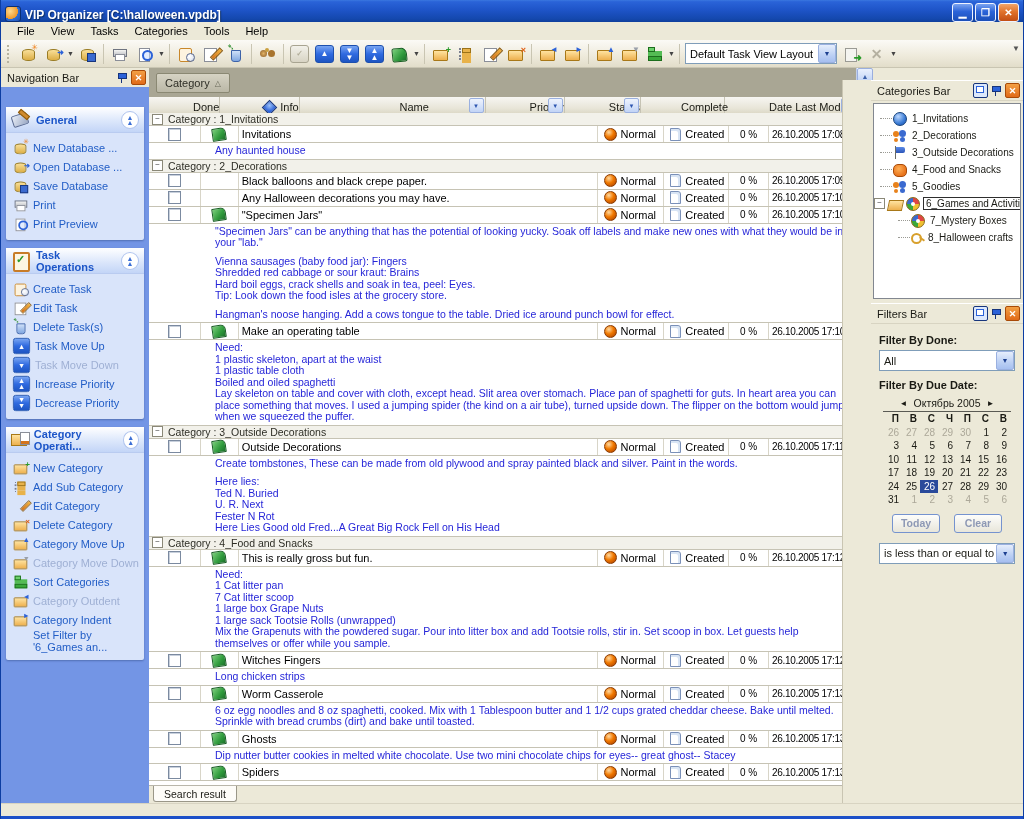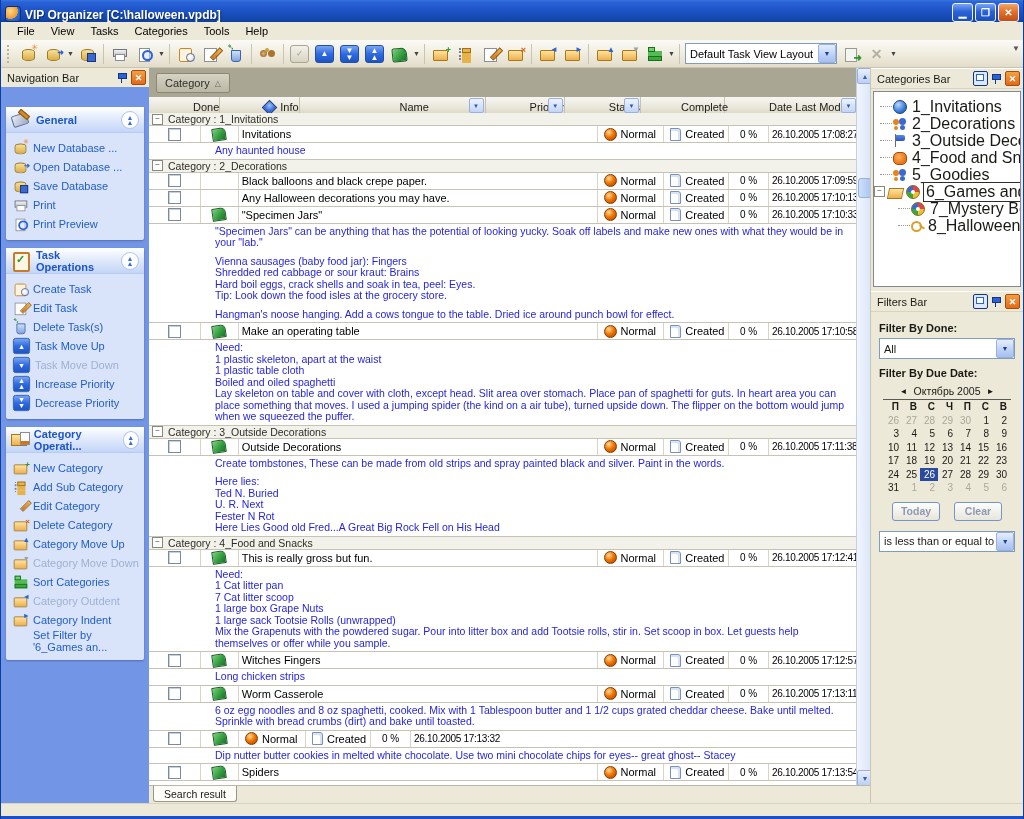--- a/index.html
+++ b/index.html
@@ -143,24 +143,24 @@
   .sbtn{position:absolute;left:0;width:14px;height:14px;border:1px solid #9aaede;border-radius:2px;
      background:linear-gradient(180deg,#e9f0fd,#bcd0f4);color:#3b5fa8;font-size:7px;display:flex;align-items:center;justify-content:center;}
   #sb-up{top:0;} #sb-dn{bottom:0;}
   #sb-thumb{position:absolute;left:1px;top:110px;width:12px;height:18px;border:1px solid #9aaede;border-radius:3px;
      background:linear-gradient(90deg,#cfe0fb,#a9c4f2);}
   
   #bottom-tabs{position:absolute;left:0;bottom:0;right:0;height:17px;background:#ece9d8;border-top:1px solid #b9b6aa;display:flex;align-items:flex-start;}
   #search-tab{margin-left:4px;height:15px;padding:0 10px;background:#fdfcf8;border:1px solid #9a9788;border-top:none;border-radius:0 0 3px 3px;
      font-size:10.5px;display:flex;align-items:center;color:#1a1a14;}
   
-  #rightbar{position:absolute;right:0;top:68px;width:152px;bottom:16px;background:#ece9d8;border-left:1px solid #c9c5b2;}
+  #rightbar{position:absolute;right:0;top:80px;width:152px;bottom:16px;background:#ece9d8;border-left:1px solid #c9c5b2;padding-left:28px;}
   #cat-header,#flt-header{border-top:1px solid #fff;}
   #tree-box{margin:2px 2px 4px 2px;height:188px;background:#fff;border:1px solid #828790;overflow:hidden;padding-top:6px;}
-  .tree-row{display:flex;align-items:center;height:17px;font-size:16px;color:#1a1a14;white-space:nowrap;}
+  .tree-row{display:flex;align-items:center;height:17px;font-size:10px;color:#1a1a14;white-space:nowrap;}
   .tree-row .tline{width:12px;height:1px;border-top:1px dotted #9a9a94;margin-left:6px;flex:none;}
   .tree-row.child .tline{margin-left:24px;}
   .tree-exp{width:9px;height:9px;border:1px solid #8a8878;background:#fff;font-size:8px;line-height:7px;text-align:center;color:#444;margin-right:2px;flex:none;}
   .tree-exp::before{content:"−";}
   .ti{width:14px;height:13px;position:relative;margin:0 3px 0 1px;flex:none;}
   .ti-globe{border-radius:50%;background:radial-gradient(circle at 35% 30%,#bcd8ff,#3a7bd5 60%,#1c4fae);border:1px solid #14417c;width:12px;height:12px;}
   .ti-people::before{content:"";position:absolute;left:0;top:2px;width:6px;height:6px;border-radius:50%;background:#e8821c;box-shadow:0 6px 0 -1px #e8821c;}
   .ti-people::after{content:"";position:absolute;left:6px;top:1px;width:7px;height:7px;border-radius:50%;background:#3a6ad0;box-shadow:0 6px 0 -1px #3a6ad0;}
   .ti-flag::before{content:"";position:absolute;left:2px;top:0;width:1px;height:13px;background:#6a6a64;}
   .ti-flag::after{content:"";position:absolute;left:3px;top:1px;width:9px;height:6px;background:linear-gradient(#5a8ae8,#2c55b8);border-radius:0 2px 2px 0;}
@@ -658,21 +658,21 @@
             <span>Normal</span>
           </span>
           <span class="tcell c-stat">
             <span class="stat-page"></span>
             <span>Created</span>
           </span>
           <span class="tcell c-comp">0 %</span>
           <span class="tcell c-date">26.10.2005 17:11:38</span>
         </div>
         <div class="note-block">
-          <div class="note-line">Create tombstones,  These can be made from old strips and spray painted black and silver.  Paint in the words.</div>
+          <div class="note-line">Create tombstones,  These can be made from old plywood and spray painted black and silver.  Paint in the words.</div>
           <div class="note-line blank">&nbsp;</div>
           <div class="note-line">Here lies:</div>
           <div class="note-line">Ted N. Buried</div>
           <div class="note-line">U. R. Next</div>
           <div class="note-line">Fester N Rot</div>
           <div class="note-line">Here Lies Good old Fred...A Great Big Rock Fell on His Head</div>
         </div>
         <div class="group-row">
           <span class="expander"></span>
           <span>Category : 4_Food and Snacks</span>
@@ -748,20 +748,21 @@
         <div class="note-block">
           <div class="note-line">6 oz egg noodles and 8 oz spaghetti, cooked.   Mix with 1 Tablespoon butter and 1 1/2 cups grated cheddar cheese.  Bake until melted.  Sprinkle with bread crumbs (dirt) and bake until toasted.</div>
         </div>
         <div class="task-row">
           <span class="tcell c-done">
             <span class="chkbox"></span>
           </span>
           <span class="tcell c-info">
             <span class="note-ic"></span>
           </span>
+          <span class="tcell c-name">Ghosts</span>
           <span class="tcell c-prio">
             <span class="prio-ball"></span>
             <span>Normal</span>
           </span>
           <span class="tcell c-stat">
             <span class="stat-page"></span>
             <span>Created</span>
           </span>
           <span class="tcell c-comp">0 %</span>
           <span class="tcell c-date">26.10.2005 17:13:32</span>

